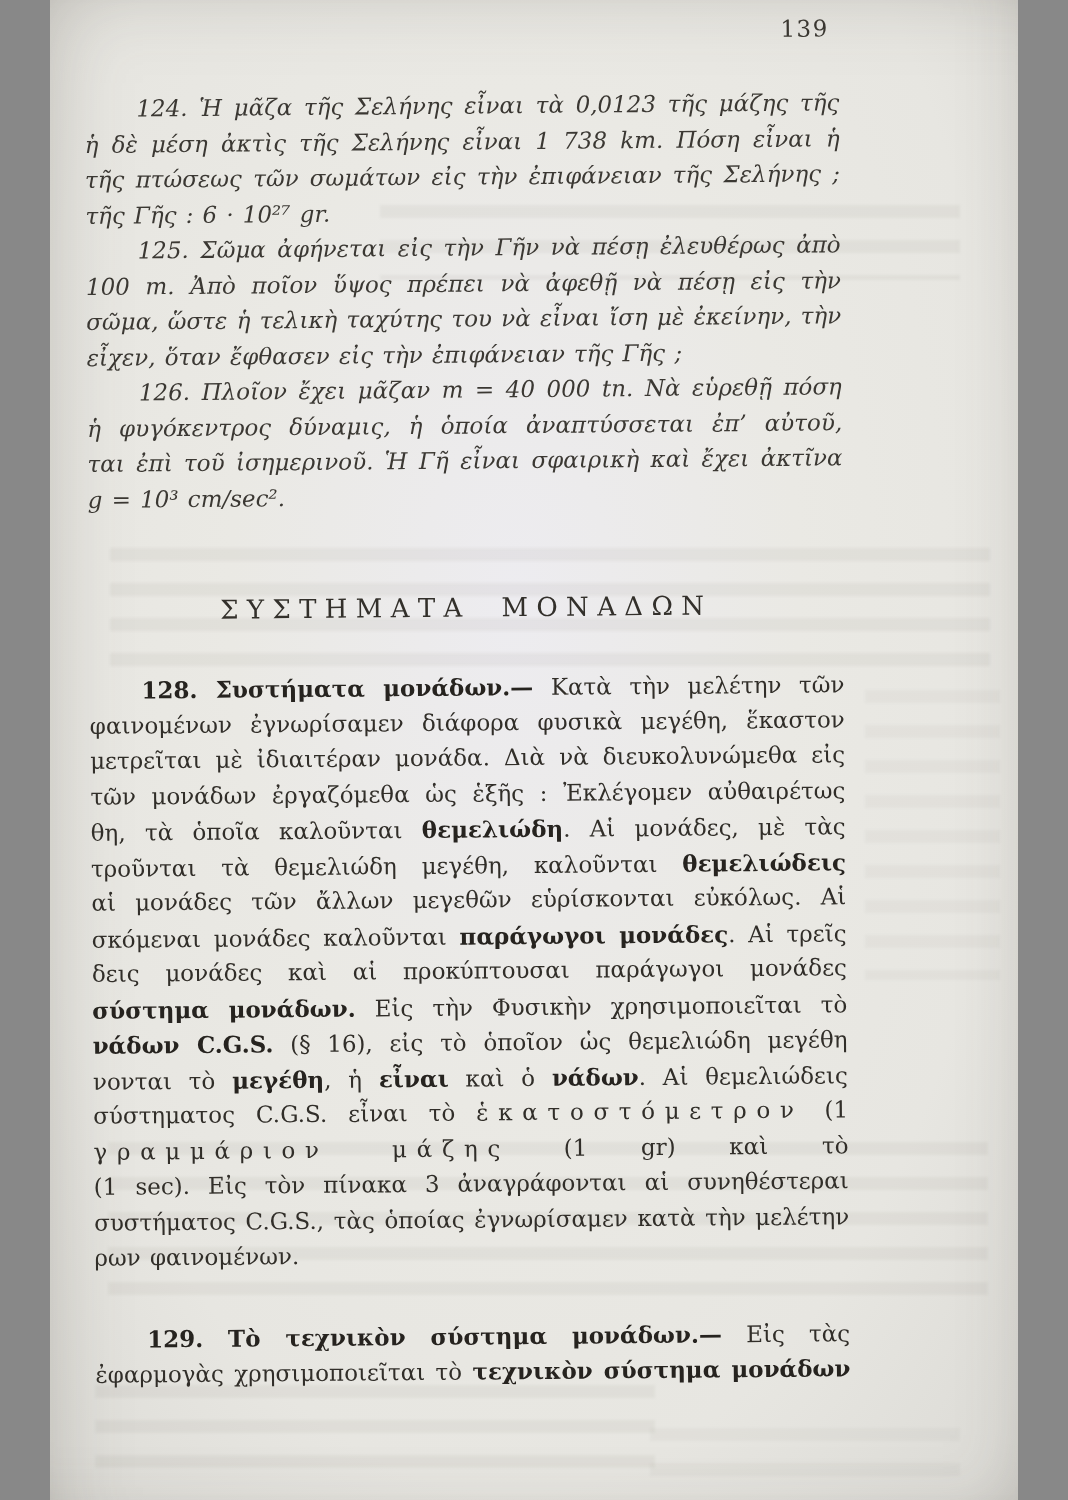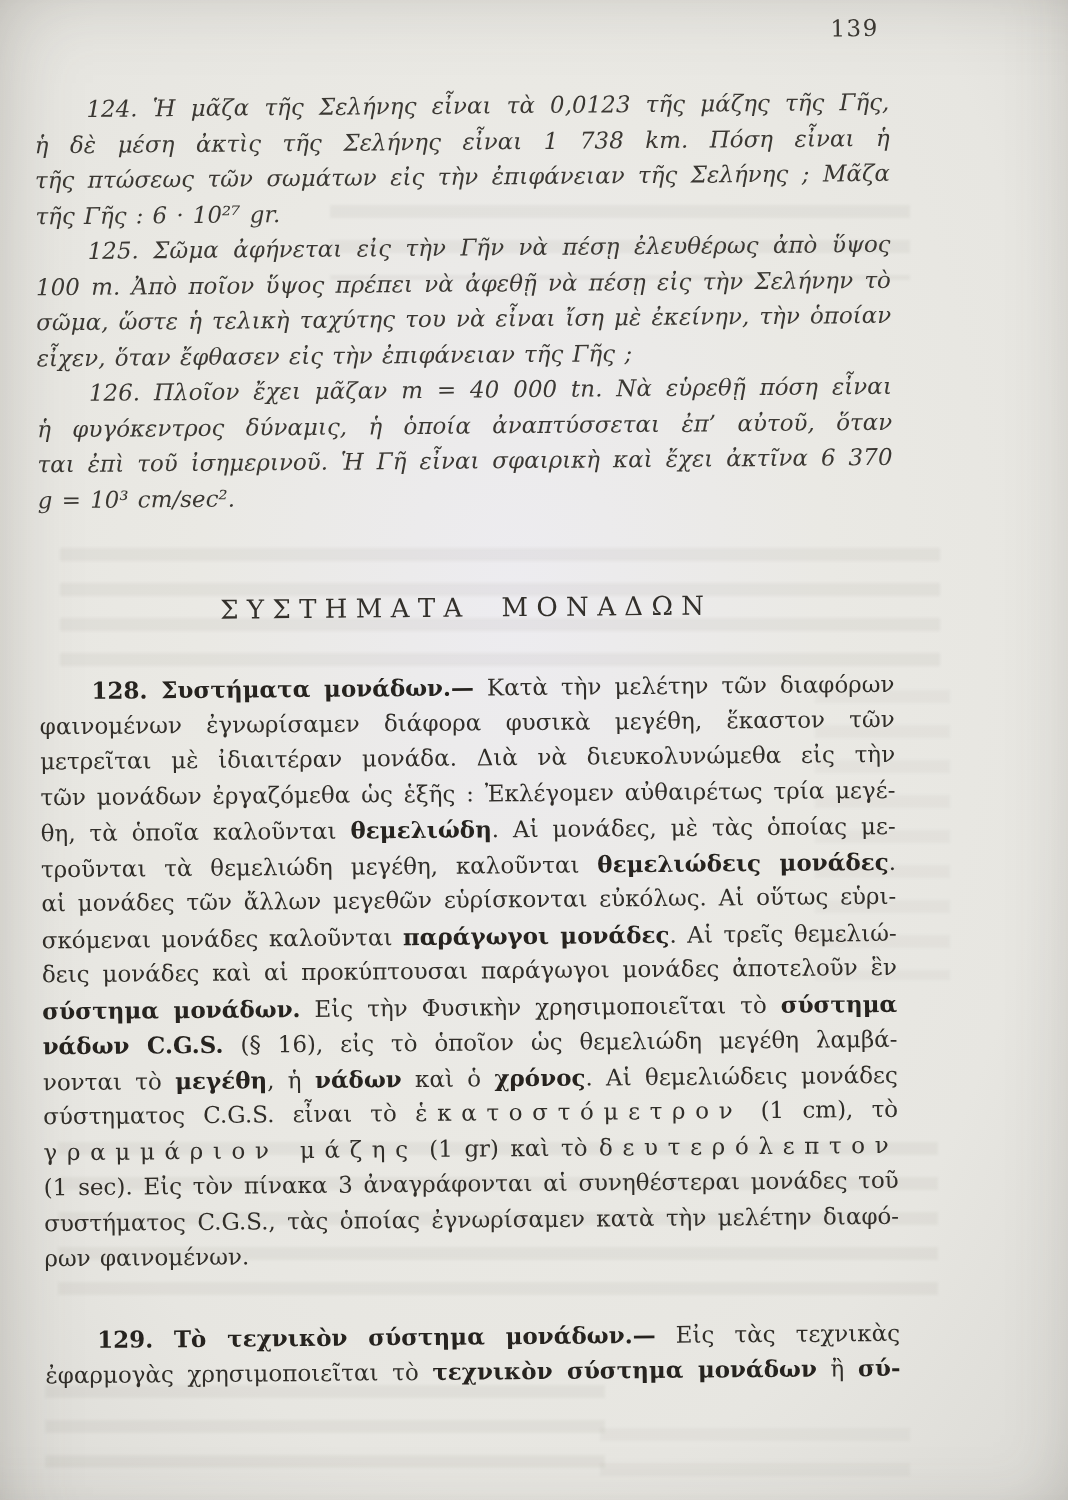--- a/index.html
+++ b/index.html
@@ -1,18 +1,18 @@
 <!DOCTYPE html>
 <html><head>
 <meta charset="utf-8">
 <style>
   html, body { margin: 0; padding: 0; background: #888; }
   .page {
     position: relative;
-    width: 1068px;
+    width: 968px;
     height: 1500px;
     margin: 0 auto;
     background: radial-gradient(ellipse at 48% 40%, #edecf0 0%, #eae9e4 40%, #e7e6e1 70%, #dddcd7 94%, #d6d5d0 100%);
     background-color: #e9e8e3;
     overflow: hidden;
     font-family: "DejaVu Serif", "Liberation Serif", serif;
     color: #34312c;
     text-decoration: underline;
   }
   .vignette {
@@ -113,21 +113,21 @@
           <div class="line" data-name="text-line"><span data-name="text-run">φαινομένων ἐγνωρίσαμεν διάφορα φυσικὰ μεγέθη, ἕκαστον τῶν ὁποίων</span></div>
           <div class="line" data-name="text-line"><span data-name="text-run">μετρεῖται μὲ ἰδιαιτέραν μονάδα. Διὰ νὰ διευκολυνώμεθα εἰς τὴν ἐκλογὴν</span></div>
           <div class="line" data-name="text-line"><span data-name="text-run">τῶν μονάδων ἐργαζόμεθα ὡς ἑξῆς : Ἐκλέγομεν αὐθαιρέτως τρία μεγέ-</span></div>
           <div class="line" data-name="text-line"><span data-name="text-run">θη, τὰ ὁποῖα καλοῦνται </span><span class="b" data-name="bold-run">θεμελιώδη</span><span data-name="text-run">. Αἱ μονάδες, μὲ τὰς ὁποίας με-</span></div>
           <div class="line" data-name="text-line"><span data-name="text-run">τροῦνται τὰ θεμελιώδη μεγέθη, καλοῦνται </span><span class="b" data-name="bold-run">θεμελιώδεις μονάδες</span><span data-name="text-run">. Τότε</span></div>
           <div class="line" data-name="text-line"><span data-name="text-run">αἱ μονάδες τῶν ἄλλων μεγεθῶν εὑρίσκονται εὐκόλως. Αἱ οὕτως εὑρι-</span></div>
           <div class="line" data-name="text-line"><span data-name="text-run">σκόμεναι μονάδες καλοῦνται </span><span class="b" data-name="bold-run">παράγωγοι μονάδες</span><span data-name="text-run">. Αἱ τρεῖς θεμελιώ-</span></div>
           <div class="line" data-name="text-line"><span data-name="text-run">δεις μονάδες καὶ αἱ προκύπτουσαι παράγωγοι μονάδες ἀποτελοῦν ἓν</span></div>
           <div class="line" data-name="text-line"><span class="b" data-name="bold-run">σύστημα μονάδων.</span><span data-name="text-run"> Εἰς τὴν Φυσικὴν χρησιμοποιεῖται τὸ </span><span class="b" data-name="bold-run">σύστημα μο-</span></div>
           <div class="line" data-name="text-line"><span class="b" data-name="bold-run">νάδων C.G.S.</span><span data-name="text-run"> (§ 16), εἰς τὸ ὁποῖον ὡς θεμελιώδη μεγέθη λαμβά-</span></div>
-          <div class="line" data-name="text-line"><span data-name="text-run">νονται τὸ </span><span class="b" data-name="bold-run">μεγέθη</span><span data-name="text-run">, ἡ </span><span class="b" data-name="bold-run">νάδων</span><span data-name="text-run"> καὶ ὁ </span><span class="b" data-name="bold-run">χρόνος</span><span data-name="text-run">. Αἱ θεμελιώδεις μονάδες τοῦ</span></div>
+          <div class="line" data-name="text-line"><span data-name="text-run">νονται τὸ </span><span class="b" data-name="bold-run">μεγέθη</span><span data-name="text-run">, ἡ </span><span class="b" data-name="bold-run">εἶναι</span><span data-name="text-run"> καὶ ὁ </span><span class="b" data-name="bold-run">νάδων</span><span data-name="text-run">. Αἱ θεμελιώδεις μονάδες τοῦ</span></div>
           <div class="line" data-name="text-line"><span data-name="text-run">σύστηματος C.G.S. εἶναι τὸ </span><span class="sp" data-name="letterspaced-run">ἑκατοστόμετρον</span><span data-name="text-run"> (1 cm), τὸ</span></div>
           <div class="line" data-name="text-line"><span class="sp" data-name="letterspaced-run">γραμμάριον μάζης</span><span data-name="text-run"> (1 gr) καὶ τὸ </span><span class="sp" data-name="letterspaced-run">δευτερόλεπτον</span></div>
           <div class="line" data-name="text-line"><span data-name="text-run">(1 sec). Εἰς τὸν πίνακα 3 ἀναγράφονται αἱ συνηθέστεραι μονάδες τοῦ</span></div>
           <div class="line" data-name="text-line"><span data-name="text-run">συστήματος C.G.S., τὰς ὁποίας ἐγνωρίσαμεν κατὰ τὴν μελέτην διαφό-</span></div>
           <div class="line last" data-name="text-line"><span data-name="text-run">ρων φαινομένων.</span></div>
         </section>
       <section class="para" data-name="section-129">
           <div class="line indent" data-name="text-line"><span class="b" data-name="bold-run">129. Τὸ τεχνικὸν σύστημα μονάδων.—</span><span data-name="text-run"> Εἰς τὰς τεχνικὰς</span></div>
           <div class="line" data-name="text-line"><span data-name="text-run">ἐφαρμογὰς χρησιμοποιεῖται τὸ </span><span class="b" data-name="bold-run">τεχνικὸν σύστημα μονάδων</span><span data-name="text-run"> ἢ </span><span class="b" data-name="bold-run">σύ-</span></div>
         </section>

